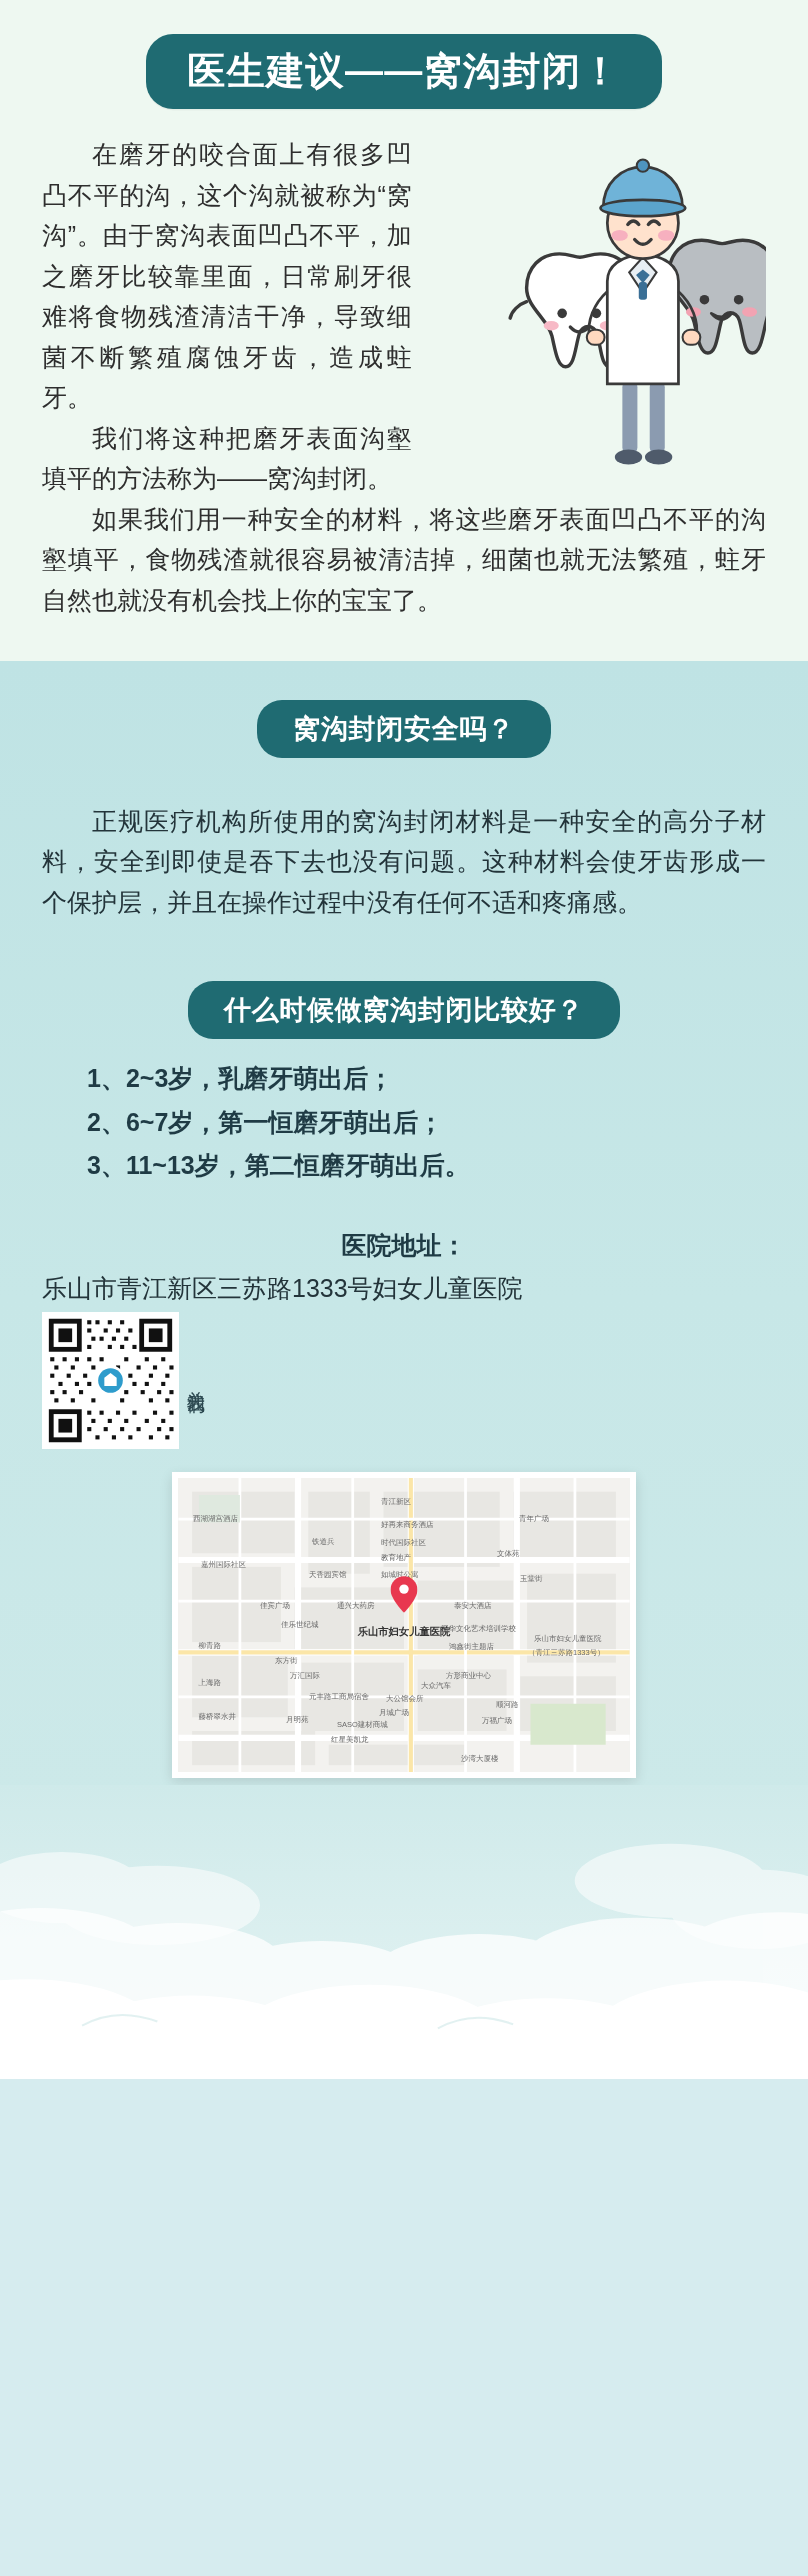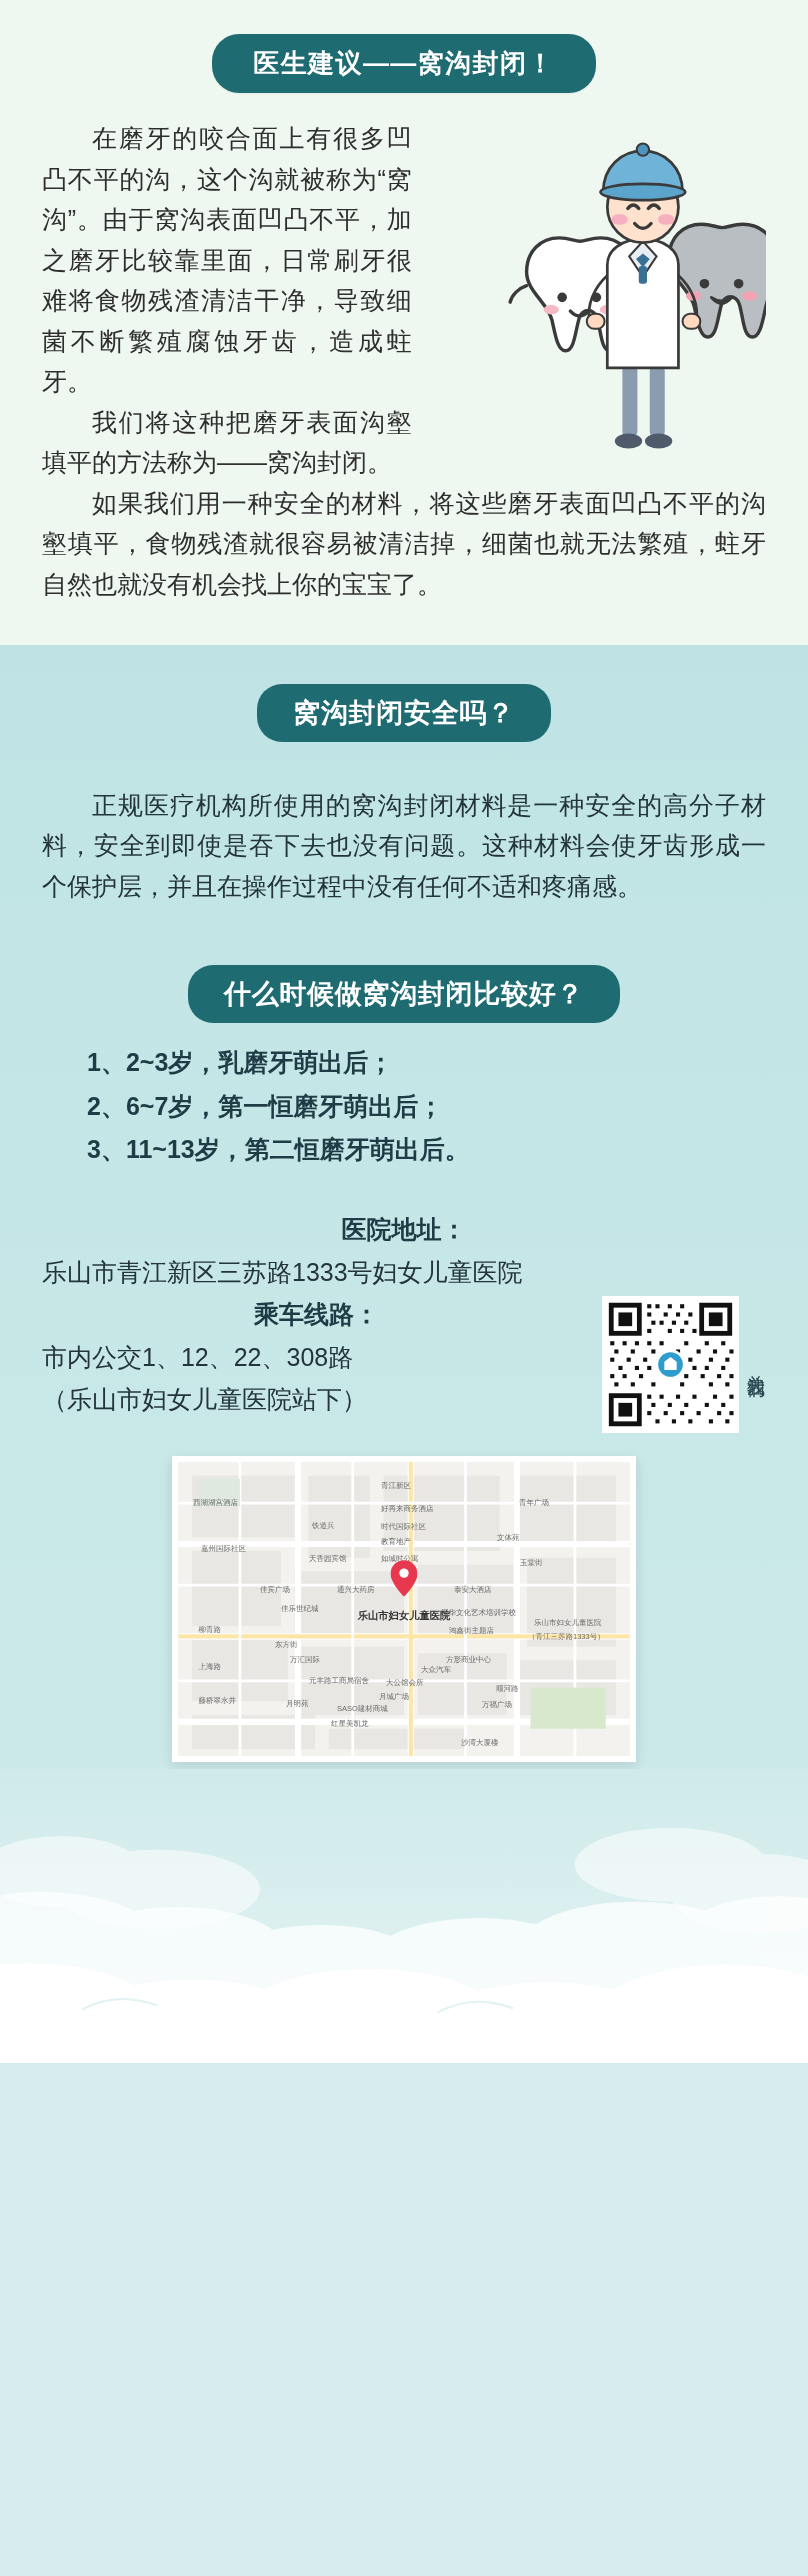--- a/index.html
+++ b/index.html
@@ -26,21 +26,21 @@
     position: relative;
   }
   .banner-wrap {
     display: flex;
     justify-content: center;
     margin-top: 6.8px;
   }
   .banner {
     background: #1f6b72;
     color: #ffffff;
-    font-size: 26px;
+    font-size: 38px;
     font-weight: bold;
     letter-spacing: 1.4px;
     border-radius: 27px;
     padding: 12.3px 41px;
     text-align: center;
     box-shadow: 0 1.4px 0 rgba(0,0,0,0.04);
   }
   .banner-sm {
     background: #1f6b72;
     color: #ffffff;
@@ -300,25 +300,20 @@
       <div class="list-line">3、11~13岁，第二恒磨牙萌出后。</div>
     </div>
 
     <div class="spacer-26"></div>
 
     <div class="qa-block">
       <div class="addr-label">医院地址：</div>
       <div class="addr-text">乐山市青江新区三苏路1333号妇女儿童医院</div>
 
       <div class="bus-row">
-        <div class="bus-left">
-          <div class="addr-label">乘车线路：</div>
-          <div class="addr-text">市内公交1、12、22、308路</div>
-          <div class="addr-text">（乐山市妇女儿童医院站下）</div>
-        </div>
 
         <div class="qr-group">
           <div class="qr">
             <svg viewBox="0 0 200 200" width="137" height="137" xmlns="http://www.w3.org/2000/svg" aria-hidden="true">
               <rect width="200" height="200" fill="#ffffff"></rect>
               <g fill="#111111">
 
                 <path d="M10 10h48v48H10z"></path>
                   <path d="M17 17h34v34H17z" fill="#ffffff"></path>
                   <path d="M24 24h20v20H24z" fill="#111111"></path>

